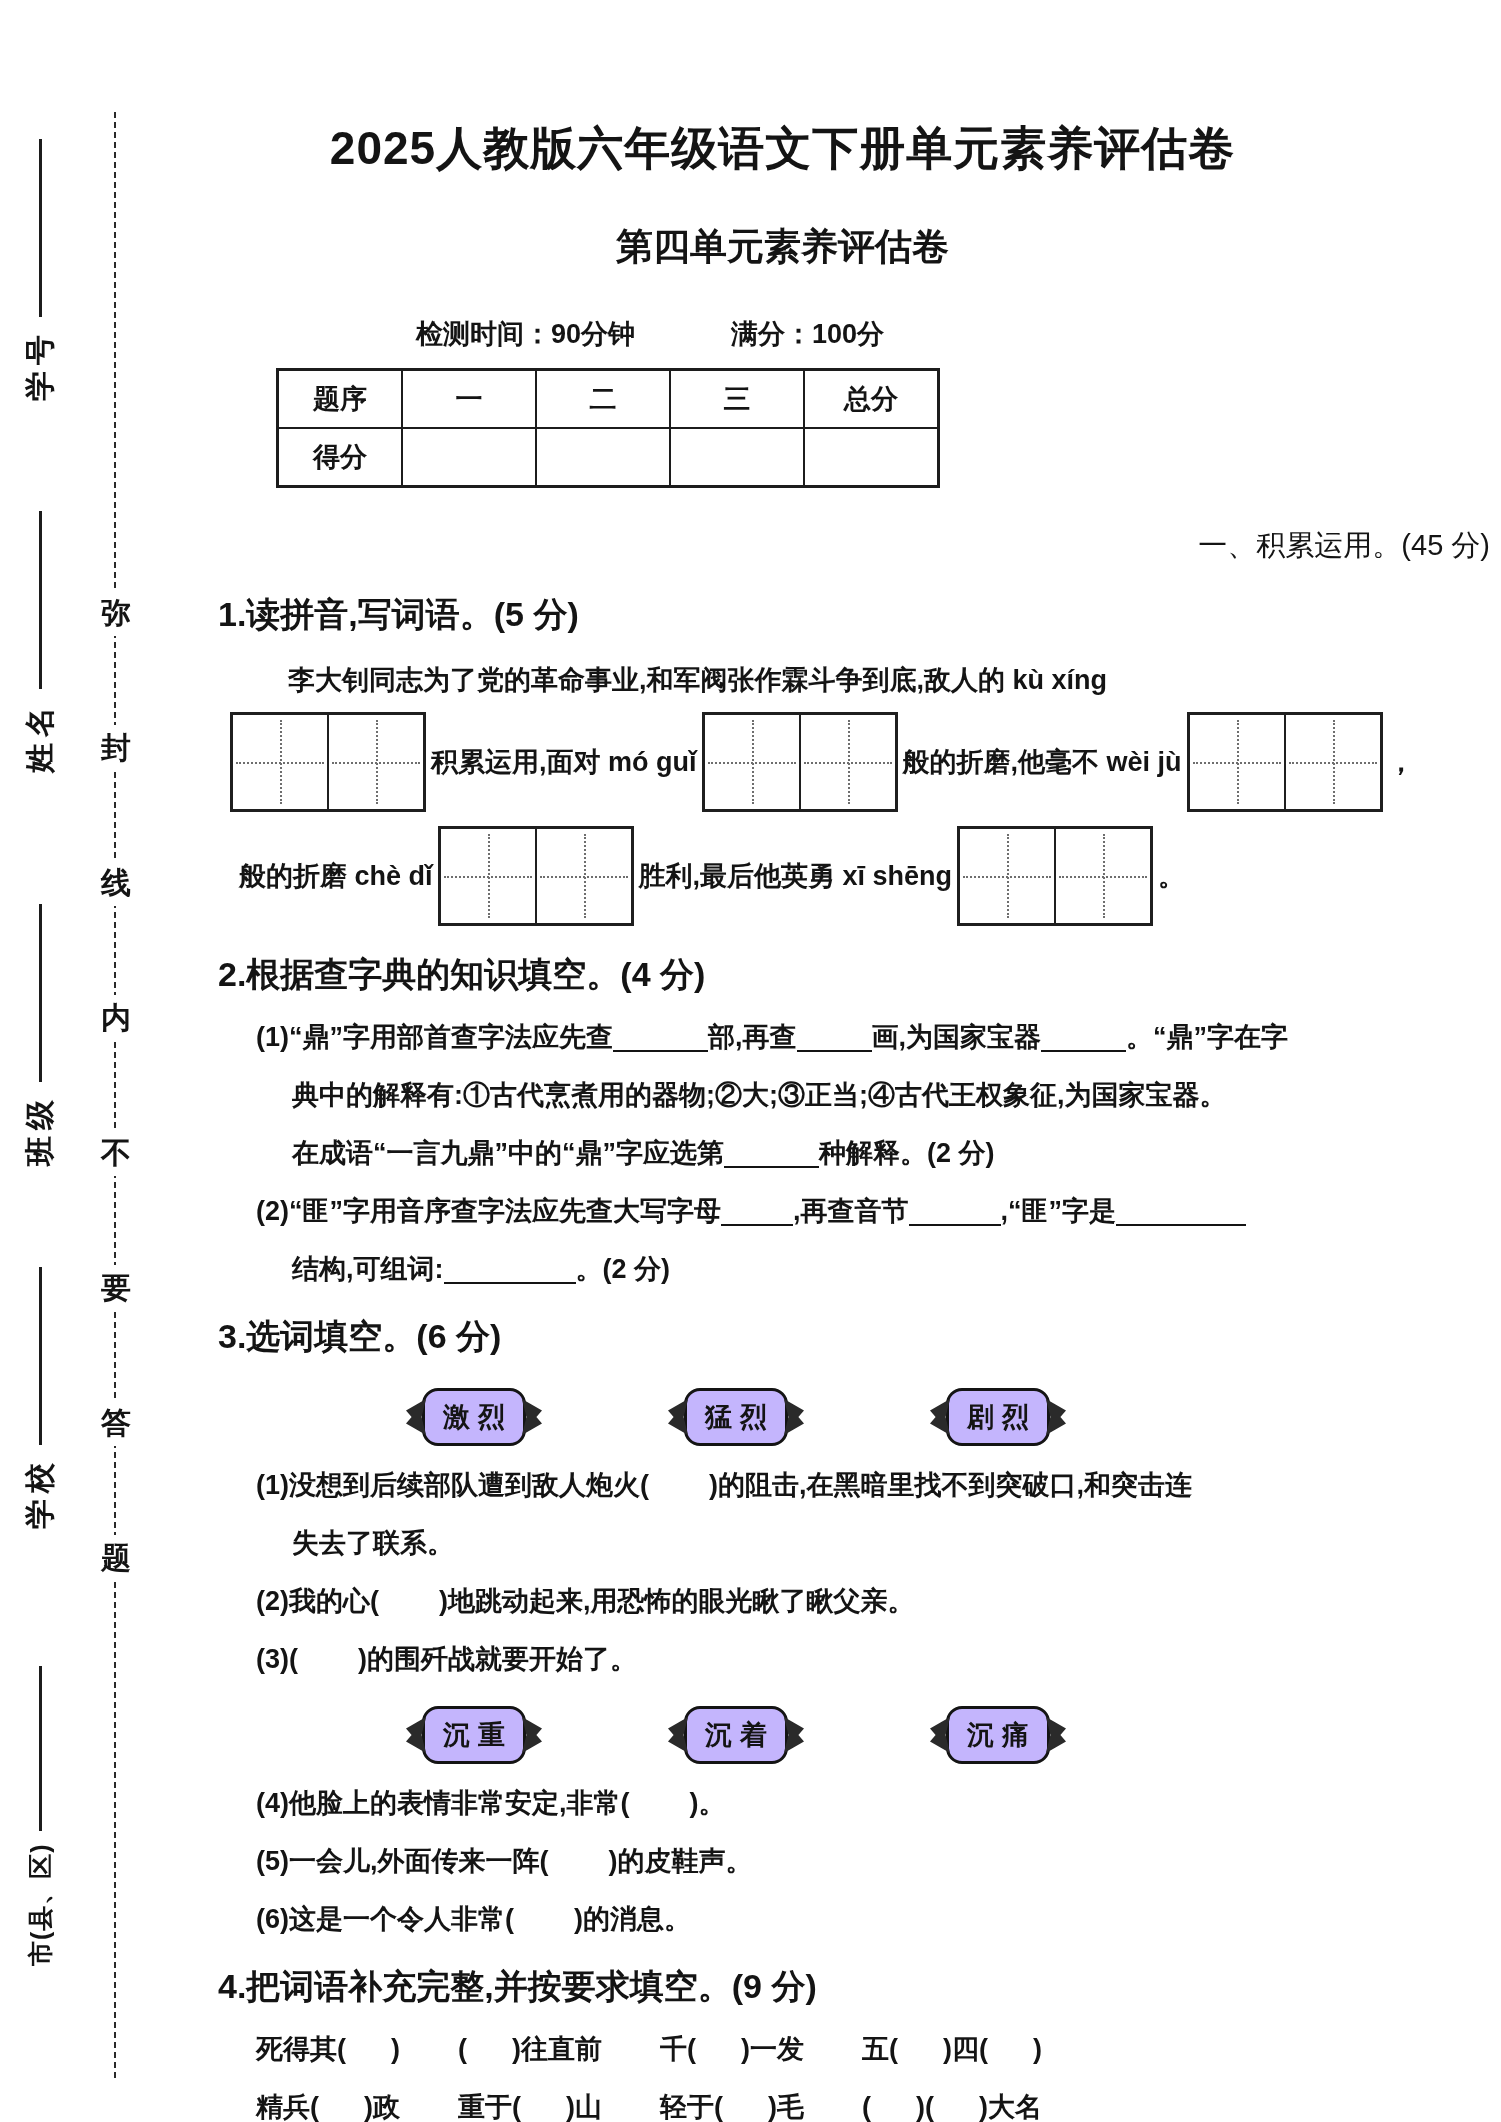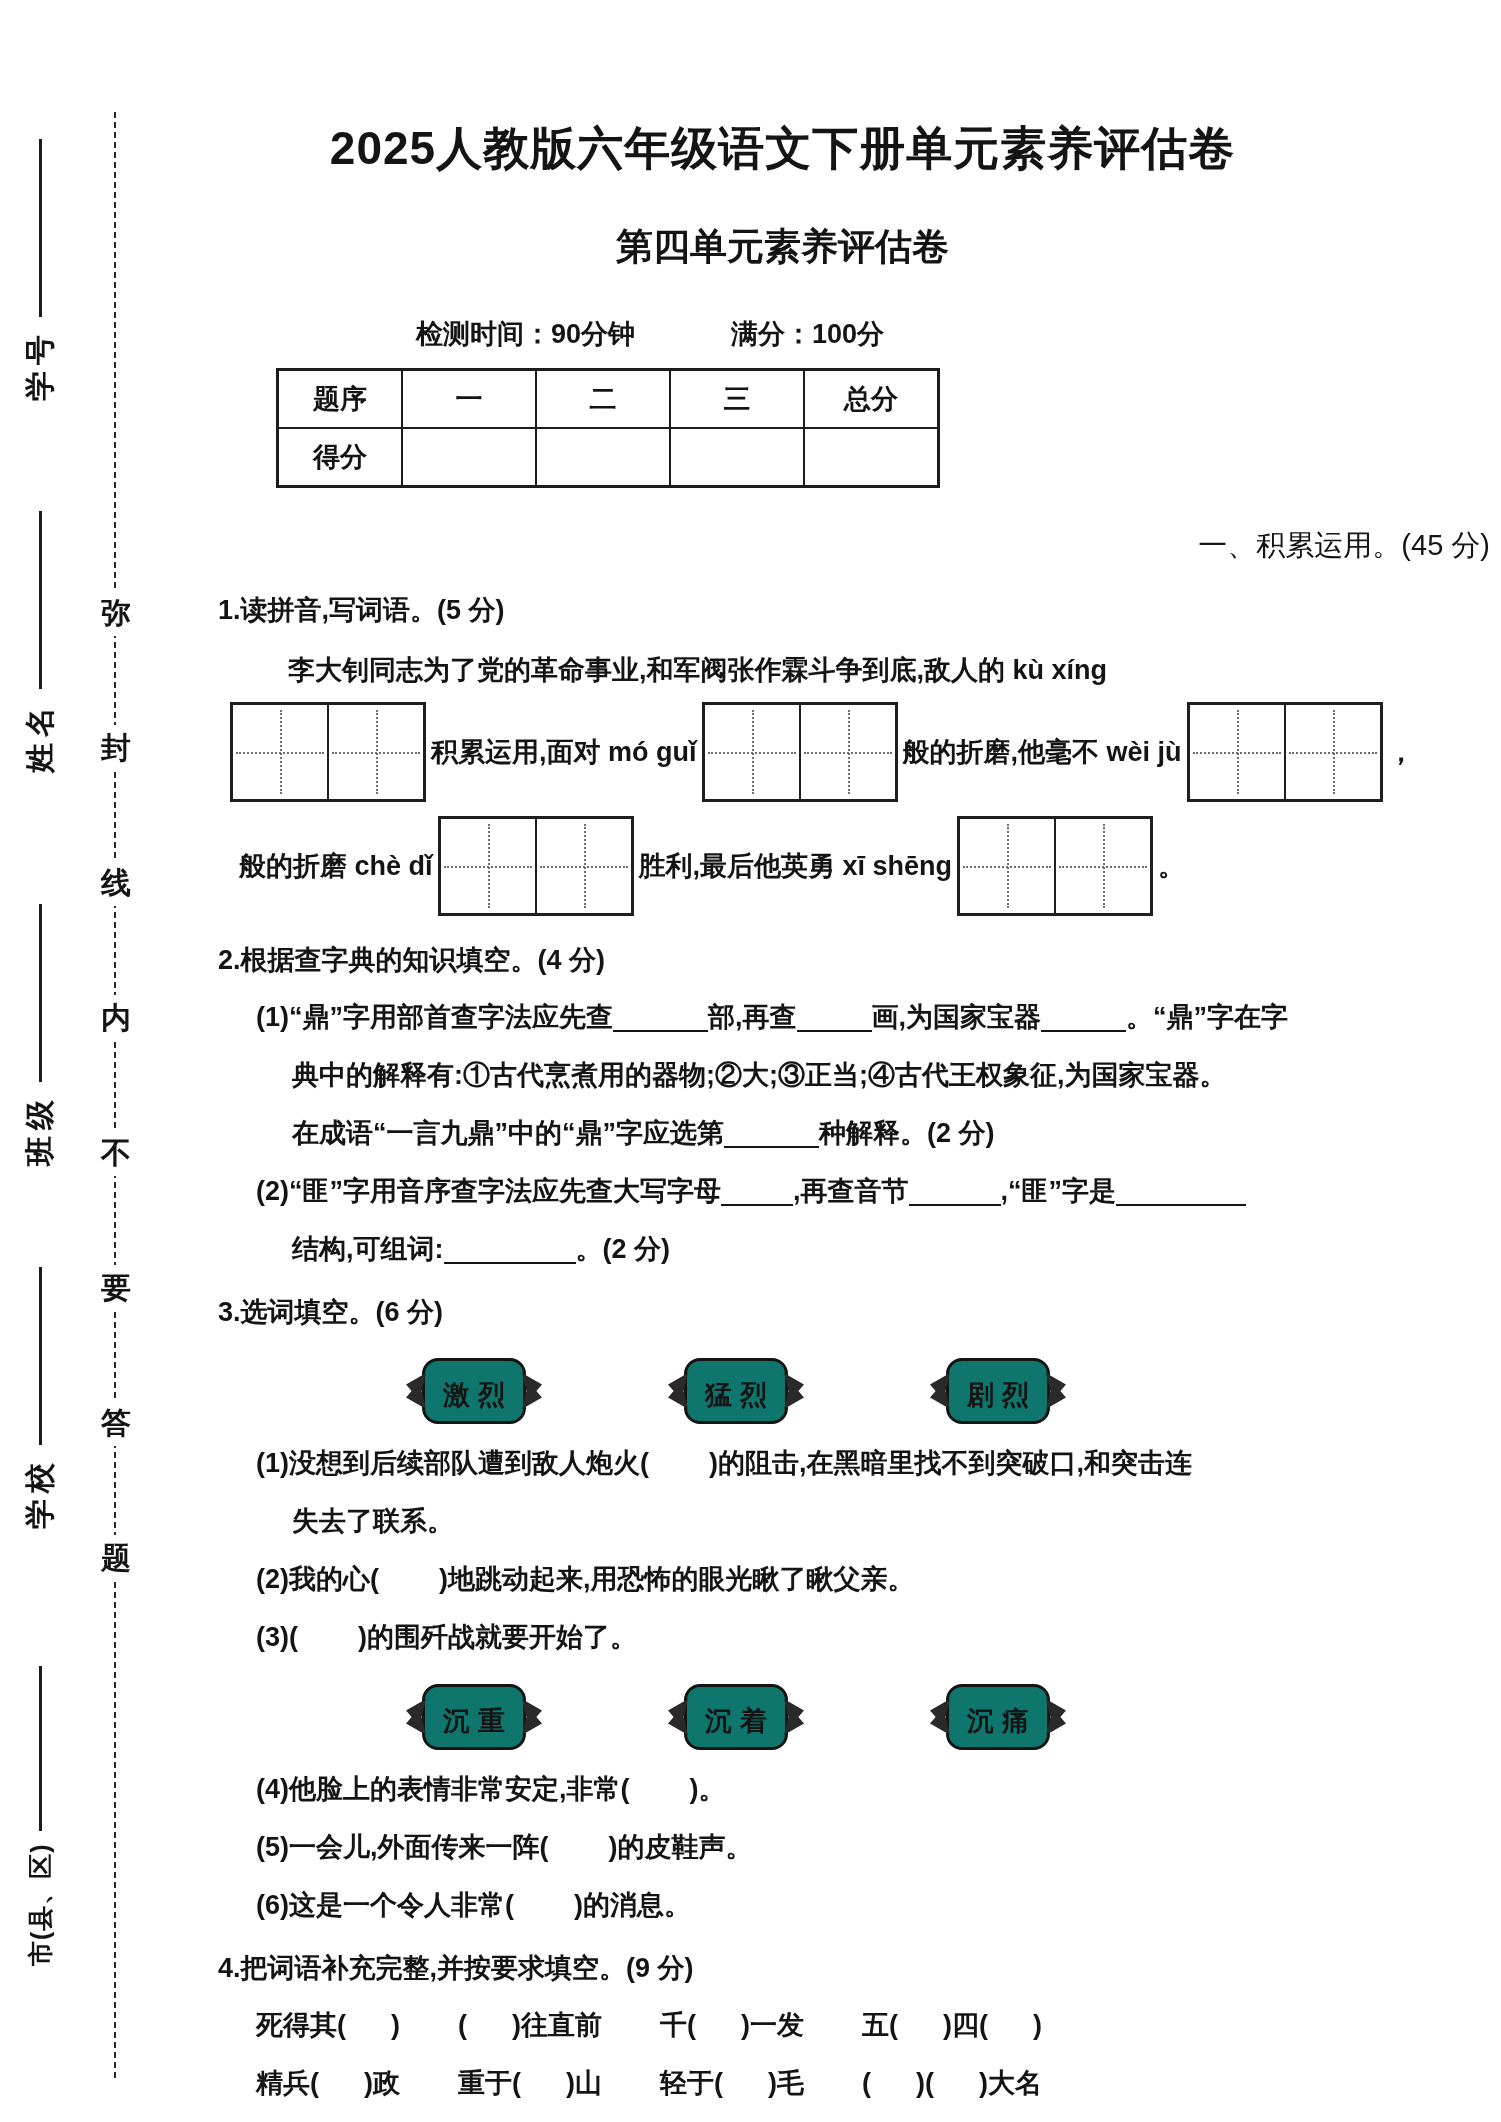--- a/index.html
+++ b/index.html
@@ -43,21 +43,21 @@
           font-size:27px; font-weight:700; }
 
   table.score { border-collapse:collapse; margin:16px 0 0 106px; border:3.5px solid #1c1c1c; }
   table.score td {
     border:2.5px solid #1c1c1c; width:130px; height:54px;
     text-align:center; vertical-align:middle; font-size:27px; font-weight:700;
   }
   table.score td.c0 { width:120px; }
 
   .sec-head { margin:38px 0 16px 0; font-size:29px; font-weight:400;text-align:right; }
-  .q-head  { margin:26px 0 0 48px; font-size:27px; font-weight:700; }
+  .q-head  { margin:26px 0 0 48px; font-size:34px; font-weight:700; }
 
   .para    { margin:24px 0 0 118px; font-size:27px; font-weight:600; line-height:36px; }
   .bodyline{ margin:21px 0 0 86px;  font-size:27px; font-weight:600; line-height:37px;
              white-space:pre-wrap; }
   .cont    { margin-left:122px; }
 
   .boxline { margin:14px 0 0 60px; display:flex; align-items:center;
              font-size:27px; font-weight:600; }
   .boxline .t { margin:0 5px; white-space:pre-wrap; }
 
@@ -70,22 +70,22 @@
                    border-top:2px dotted #6e6e6e; }
 
   .blank { display:inline-block; border-bottom:2.5px solid #141414;
            height:30px; vertical-align:-6px; }
   .gap   { display:inline-block; }
 
   .candy-row { margin:28px 0 0 252px; display:flex; gap:158px; }
   .candy {
     position:relative; display:inline-block;
     border:3px solid #141414; border-radius:16px;
-    padding:16px 10px 8px 18px; font-size:27px; font-weight:700; letter-spacing:8px;
-    background:#0f766e;
+    padding:8px 10px 8px 18px; font-size:27px; font-weight:700; letter-spacing:8px;
+    background:#c4b5fd;
   }
   .candy-wing { position:absolute; top:50%; width:20px; height:36px; background:#2a2a2a; }
   .candy-wing.left  { left:-19px; transform:translateY(-50%);
     clip-path:polygon(100% 0, 0 32%, 28% 50%, 0 68%, 100% 100%, 78% 50%); }
   .candy-wing.right { right:-19px; transform:translateY(-50%);
     clip-path:polygon(0 0, 100% 32%, 72% 50%, 100% 68%, 0 100%, 22% 50%); }
 </style>
 </head>
 <body>
 

